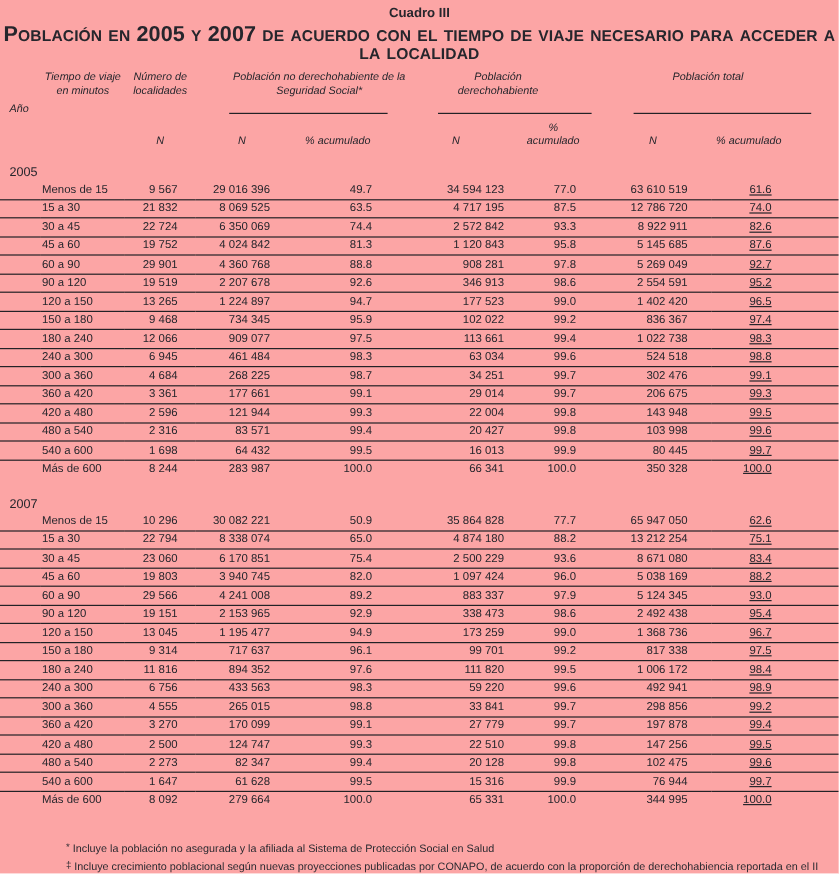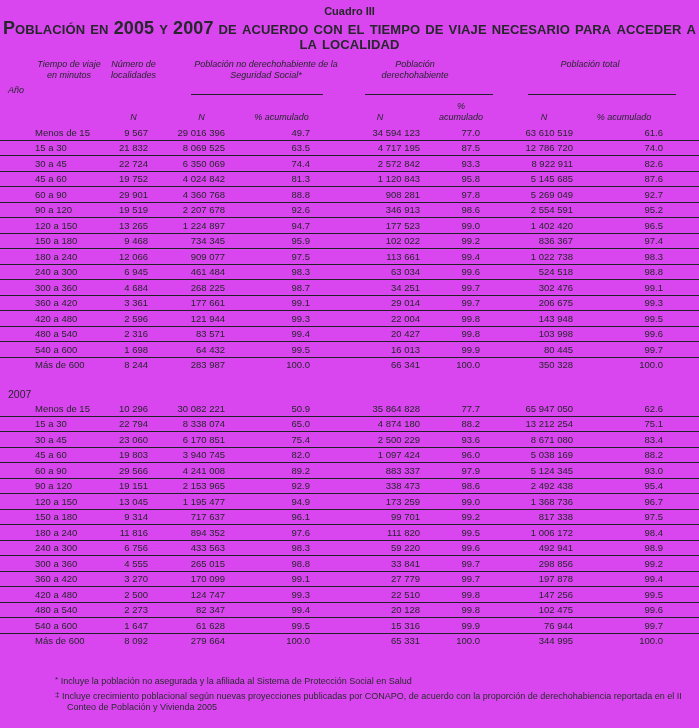--- a/index.html
+++ b/index.html
@@ -1,18 +1,18 @@
 <!DOCTYPE html>
 <html><head>
 <meta charset="utf-8">
 <style>
   html,body { margin:0; padding:0; background:#ffffff; }
   .page {
     position:relative; width:699px; height:728px; overflow:hidden;
-    background:#d946ef; color:#26262c;
+    background:#fca5a5; color:#26262c;
     font-family:"Liberation Sans", sans-serif;
     box-sizing:border-box; padding-top:5px;
   }
   .cuadro-label { text-align:center; font-weight:bold; font-size:11px; line-height:13px; }
   .heading { text-align:center; font-weight:bold; font-variant:small-caps; font-size:18px; line-height:15px; margin-top:3px; letter-spacing:0.1px; }
   table.pop { width:699px; border-collapse:collapse; table-layout:fixed; margin-top:8px; }
   col.w1{width:34px} col.w2{width:70px} col.w3{width:59px} col.w4{width:77px}
   col.w5{width:85px} col.w6{width:110px} col.w7{width:60px} col.w8{width:98px} col.w9{width:106px}
 
   thead td { font-style:italic; font-size:9px; line-height:10.5px; text-align:center; vertical-align:top; padding:0; }
@@ -31,21 +31,21 @@
   td.sp5 { padding-right:2px; } td.sp7 { padding-right:8px; } td.sp9 { padding-right:44px; }
 
   tr.year-row td { font-size:10.5px; padding:14px 0 2px 8px; font-weight:normal; }
   tr.year-row.gap td { padding-top:17px; }
   tbody td { font-size:9.5px; line-height:10px; padding:2.5px 0 2px 0; }
   tr.data-row + tr.data-row td { border-top:1px solid #222226; }
   td.c-tiempo { padding-left:1px; text-align:left; }
   td.num { text-align:right; }
   td.c3 { padding-right:15px; } td.c4 { padding-right:15px; } td.c5 { padding-right:15px; }
   td.c6 { padding-right:15px; } td.c7 { padding-right:15px; } td.c8 { padding-right:20px; }
-  td.c9 { padding-right:36px; }
+  td.c9 { padding-right:56px;text-decoration:underline; }
 
   .footnotes { margin-top:26px; font-size:9px; line-height:11.5px; color:#2a2a30; padding-right:4px; }
   .footnote { padding-left:19px; text-indent:-12px; margin-bottom:1px;margin-left:48px; }
   .fn-marker { font-size:8px; vertical-align:2px; }
 </style>
 </head>
 <body>
 
 <div class="page">
   <div class="cuadro-label">Cuadro III</div>
@@ -109,20 +109,23 @@
         <td>N</td>
         <td>N</td>
         <td class="pct sp5">% acumulado</td>
         <td>N</td>
         <td class="pct sp7">% acumulado</td>
         <td>N</td>
         <td class="pct sp9">% acumulado</td>
       </tr>
     </thead>
     <tbody>
+        <tr class="year-row">
+          <td colspan="9">2005</td>
+        </tr>
         <tr class="data-row">
           <td class="c-ano"></td>
           <td class="c-tiempo">Menos de 15</td>
           <td class="num c3">9 567</td>
           <td class="num c4">29 016 396</td>
           <td class="num c5">49.7</td>
           <td class="num c6">34 594 123</td>
           <td class="num c7">77.0</td>
           <td class="num c8">63 610 519</td>
           <td class="num c9">61.6</td>

